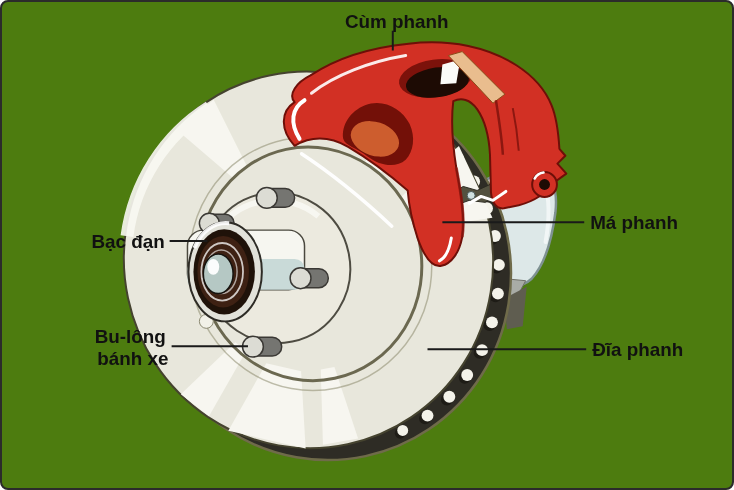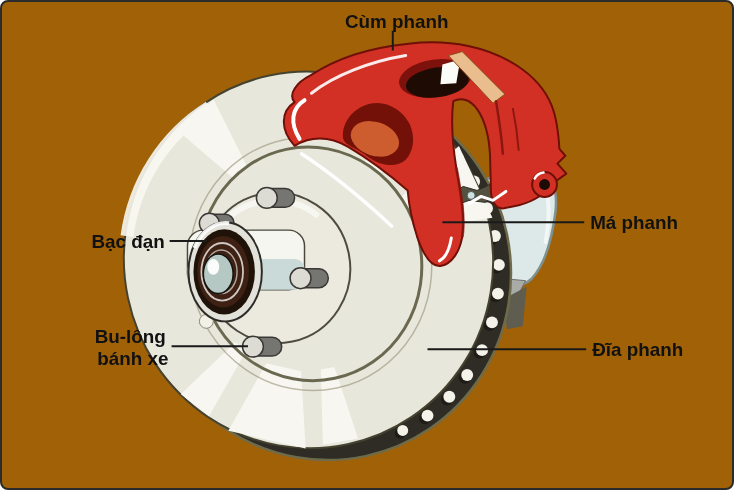--- a/index.html
+++ b/index.html
@@ -1,19 +1,19 @@
 <!DOCTYPE html>
 <html><head>
 <meta charset="utf-8">
 <style>
   html,body{margin:0;padding:0;background:#ffffff;}
   .frame{
     width:734px;height:490px;box-sizing:border-box;
     border:2px solid #2b2b2b;border-radius:8px;
-    background:#a16207;overflow:hidden;position:relative;
+    background:#4d7c0f;overflow:hidden;position:relative;
   }
   svg{display:block;width:100%;height:100%;}
   .label{
     font-family:"Liberation Sans","DejaVu Sans",sans-serif;
     font-weight:bold;font-size:19px;fill:#111111;
   }
   .leader{stroke:#1a1a1a;stroke-width:2;fill:none;}
   .stud-barrel{fill:#757571;stroke:#3a3834;stroke-width:1.5;}
   .stud-cap{fill:#dcdcd4;stroke:#3a3834;stroke-width:1.5;}
   .hole-notch{fill:#1e1c16;}

